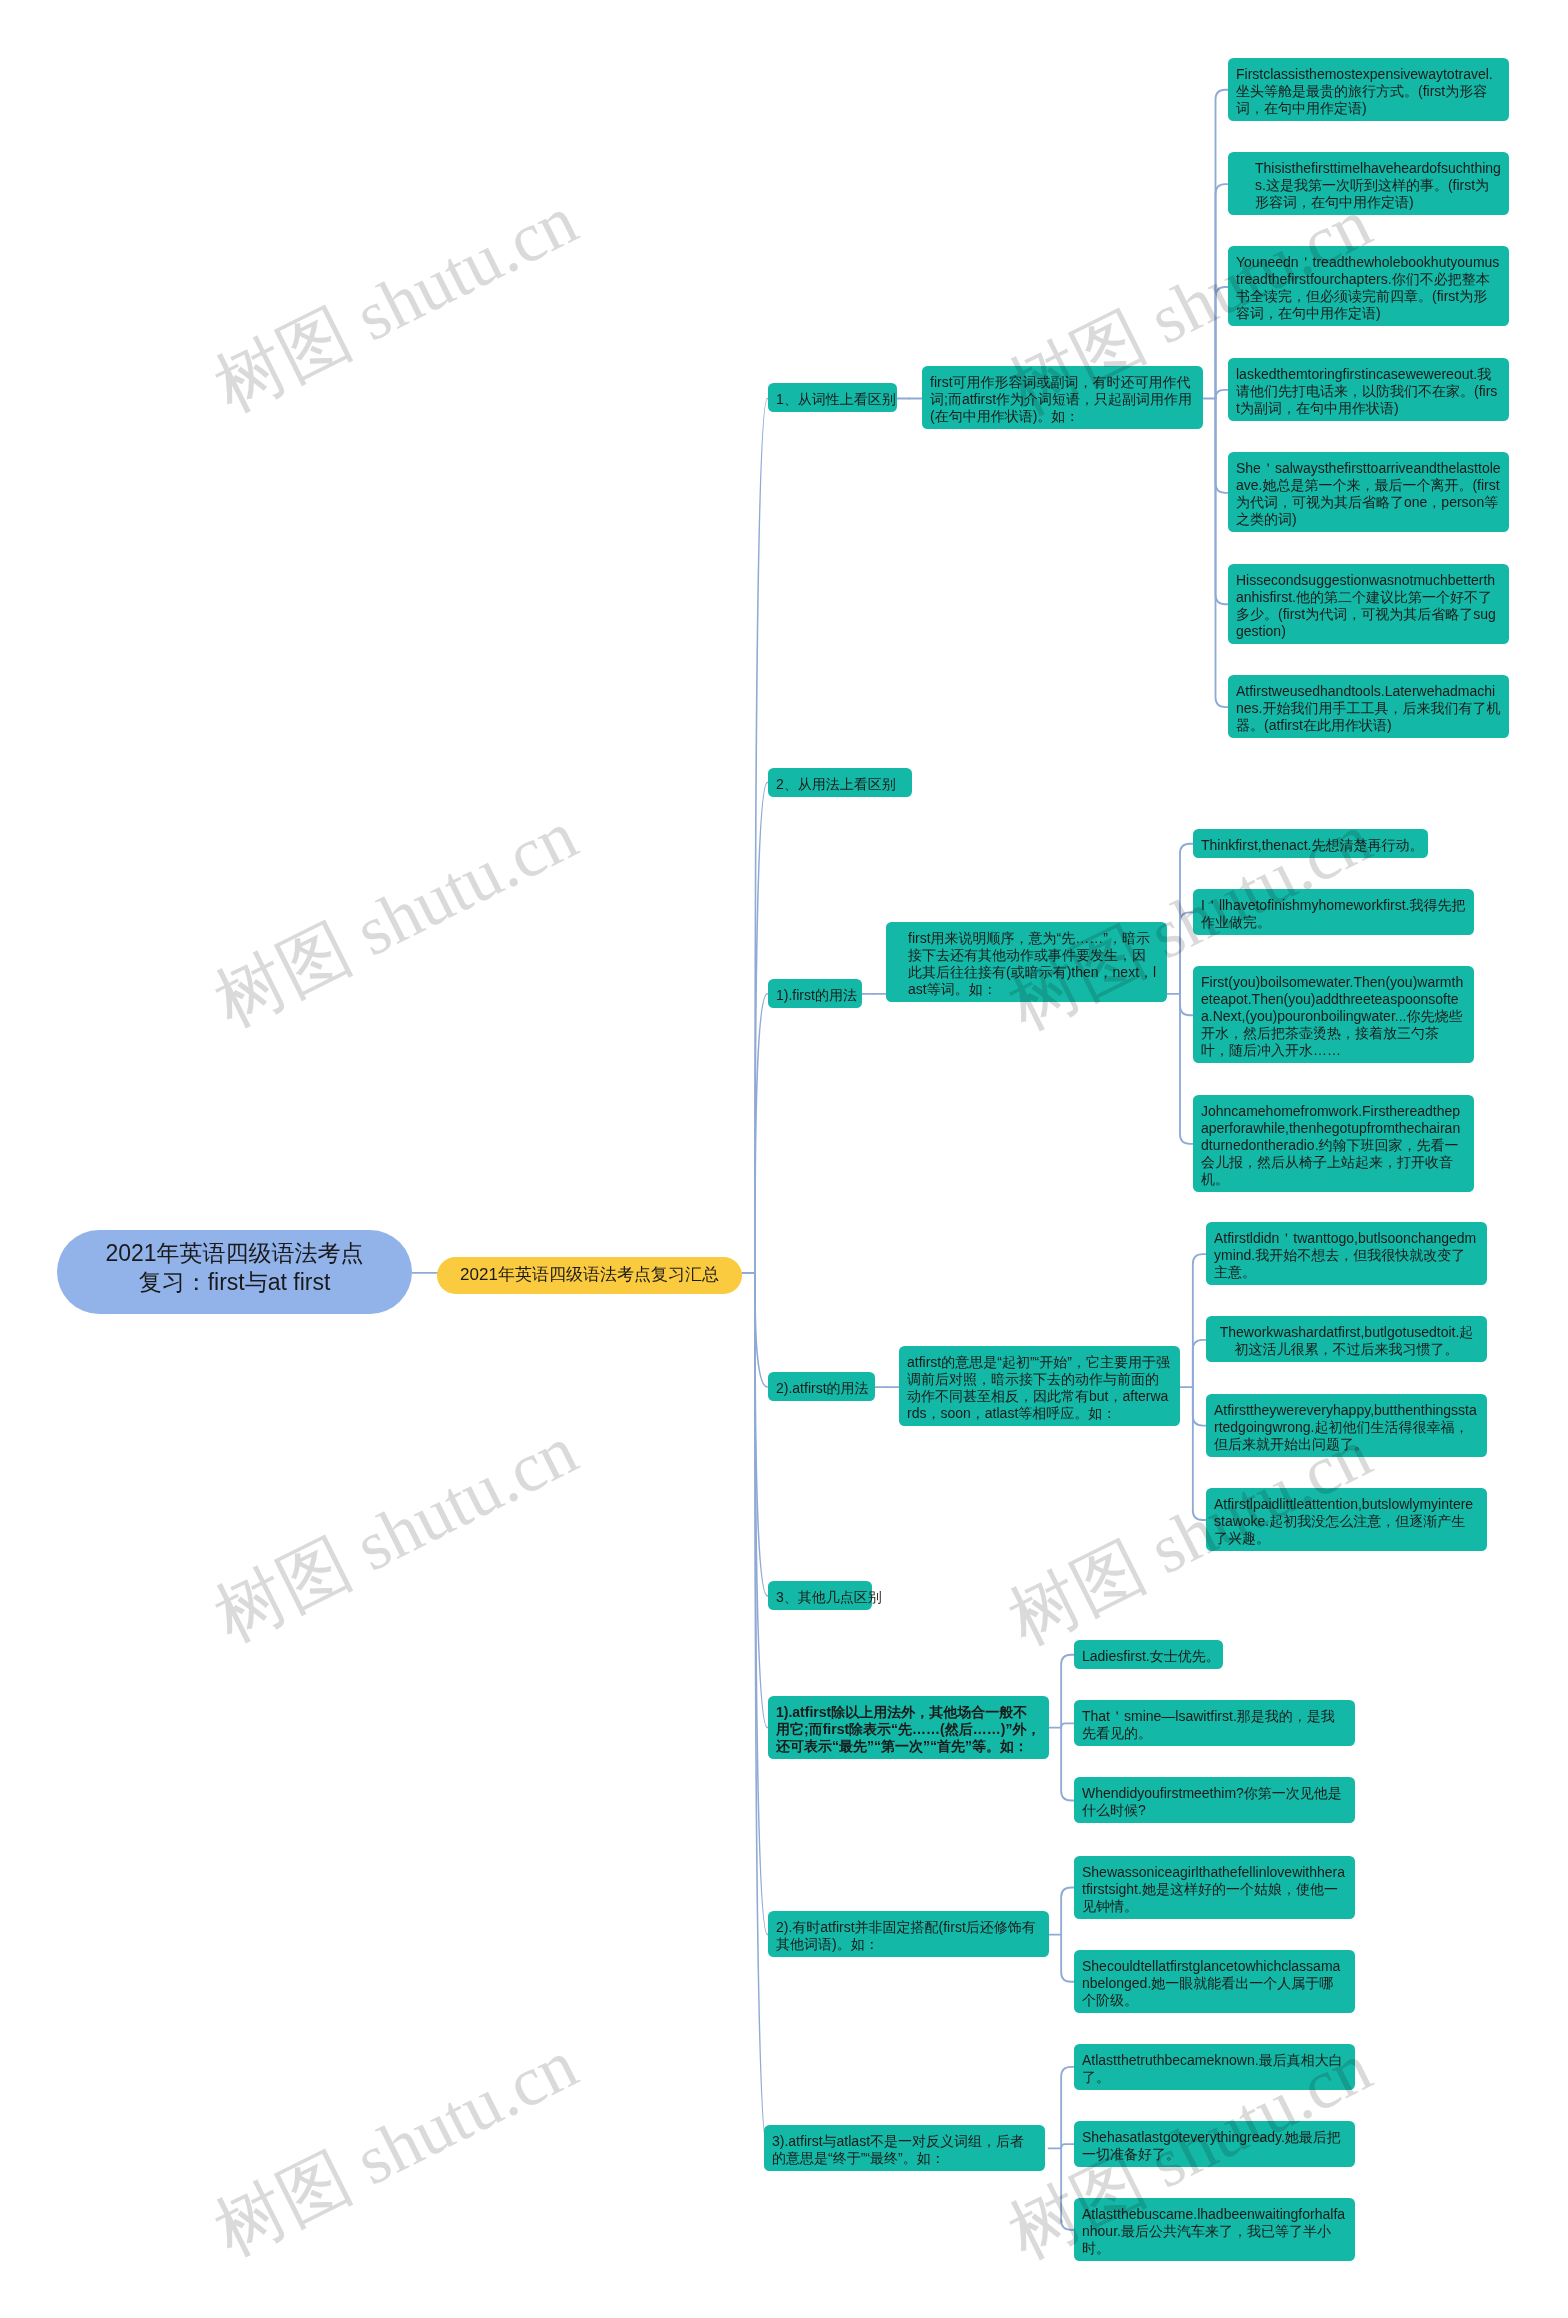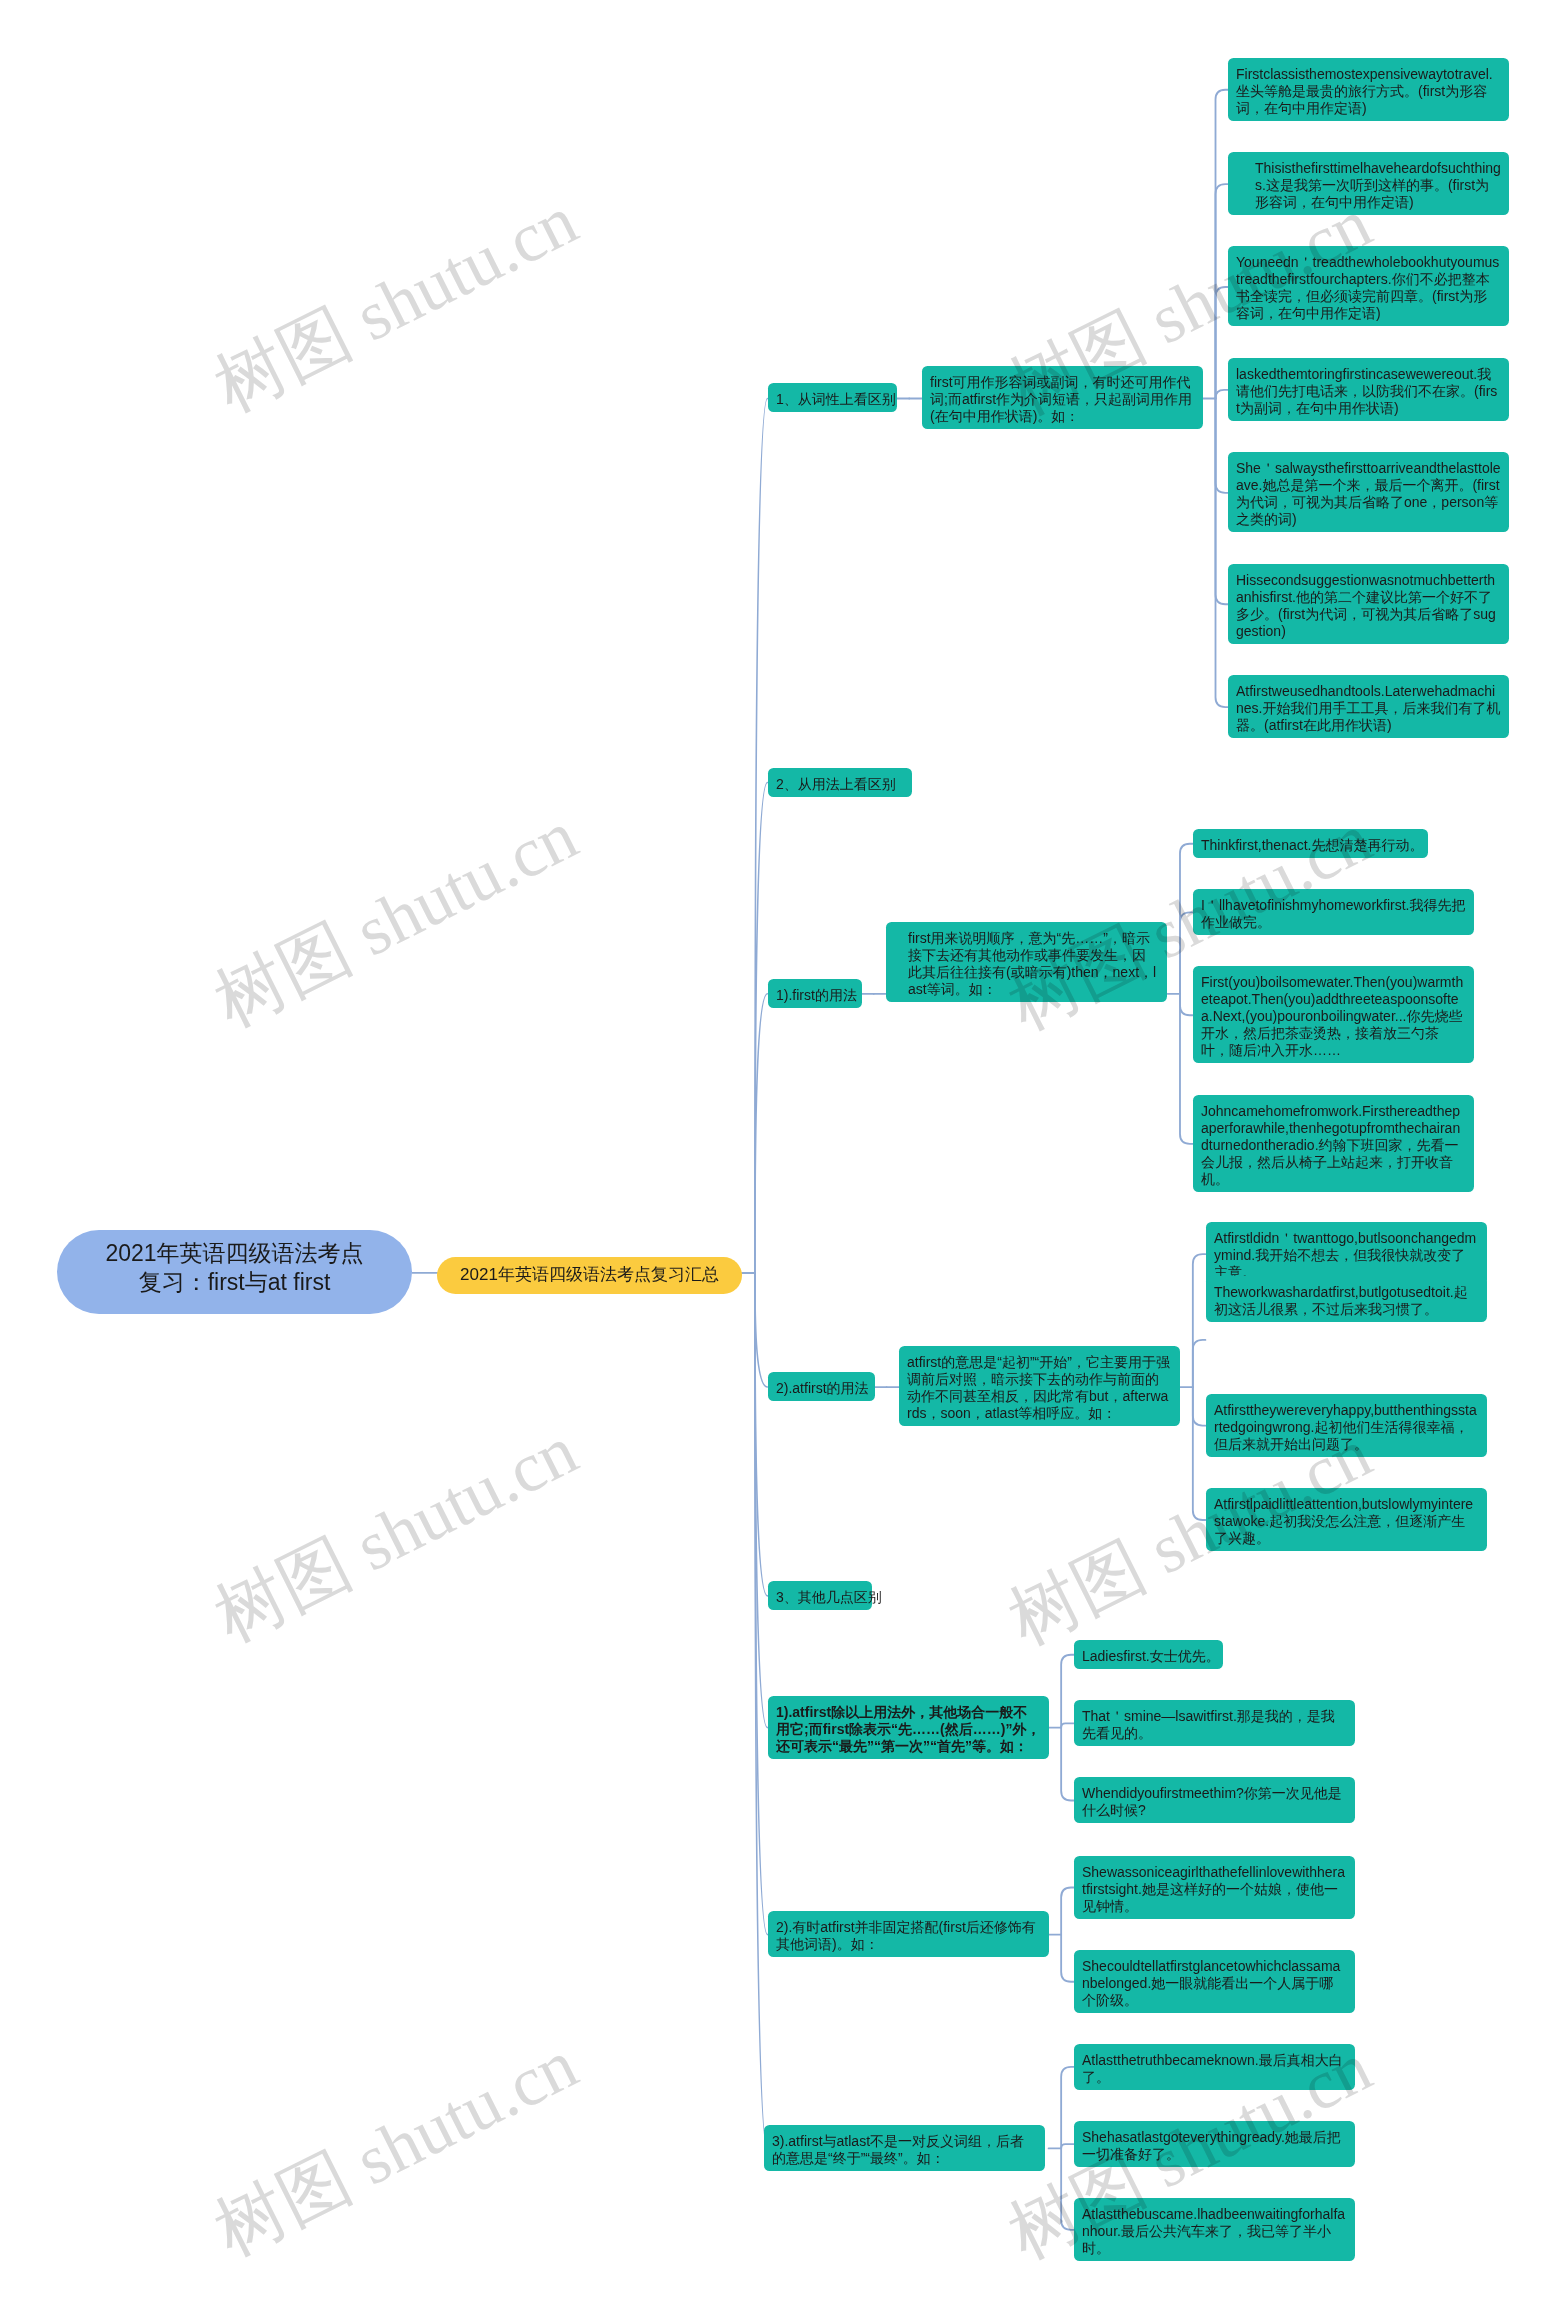--- a/index.html
+++ b/index.html
@@ -93,21 +93,21 @@
   <div class="node topic" style="left:768px;top:768px;width:144px;white-space:nowrap;">2、从用法上看区别</div>
   <div class="node topic" style="left:768px;top:979px;width:94px;white-space:nowrap;">1).first的用法</div>
   <div class="node topic" style="left:886px;top:922px;padding-left:22px;">first用来说明顺序，意为“先……”，暗示接下去还有其他动作或事件要发生，因此其后往往接有(或暗示有)then，next，last等词。如：</div>
   <div class="node topic" style="left:1193px;top:829px;width:235px;white-space:nowrap;text-align:right;">Thinkfirst,thenact.先想清楚再行动。</div>
   <div class="node topic" style="left:1193px;top:889px;">I＇llhavetofinishmyhomeworkfirst.我得先把作业做完。</div>
   <div class="node topic" style="left:1193px;top:966px;">First(you)boilsomewater.Then(you)warmtheteapot.Then(you)addthreeteaspoonsoftea.Next,(you)pouronboilingwater...你先烧些开水，然后把茶壶烫热，接着放三勺茶叶，随后冲入开水……</div>
   <div class="node topic" style="left:1193px;top:1095px;">Johncamehomefromwork.Firsthereadthepaperforawhile,thenhegotupfromthechairandturnedontheradio.约翰下班回家，先看一会儿报，然后从椅子上站起来，打开收音机。</div>
   <div class="node topic" style="left:768px;top:1372px;width:107px;white-space:nowrap;">2).atfirst的用法</div>
   <div class="node topic" style="left:899px;top:1346px;">atfirst的意思是“起初”“开始”，它主要用于强调前后对照，暗示接下去的动作与前面的动作不同甚至相反，因此常有but，afterwards，soon，atlast等相呼应。如：</div>
   <div class="node topic" style="left:1206px;top:1222px;">Atfirstldidn＇twanttogo,butlsoonchangedmymind.我开始不想去，但我很快就改变了主意。</div>
-  <div class="node topic" style="left:1206px;top:1276px;">Theworkwashardatfirst,butlgotusedtoit.起初这活儿很累，不过后来我习惯了。</div>
+  <div class="node topic" style="left:1206px;top:1316px;text-align:center;">Theworkwashardatfirst,butlgotusedtoit.起初这活儿很累，不过后来我习惯了。</div>
   <div class="node topic" style="left:1206px;top:1394px;">Atfirsttheywereveryhappy,butthenthingsstartedgoingwrong.起初他们生活得很幸福，但后来就开始出问题了。</div>
   <div class="node topic" style="left:1206px;top:1488px;">Atfirstlpaidlittleattention,butslowlymyinterestawoke.起初我没怎么注意，但逐渐产生了兴趣。</div>
   <div class="node topic" style="left:768px;top:1581px;width:104px;white-space:nowrap;">3、其他几点区别</div>
   <div class="node topic" style="left:768px;top:1696px;font-weight:bold;">1).atfirst除以上用法外，其他场合一般不用它;而first除表示“先……(然后……)”外，还可表示“最先”“第一次”“首先”等。如：</div>
   <div class="node topic" style="left:1074px;top:1640px;width:149px;white-space:nowrap;">Ladiesfirst.女士优先。</div>
   <div class="node topic" style="left:1074px;top:1700px;">That＇smine—lsawitfirst.那是我的，是我先看见的。</div>
   <div class="node topic" style="left:1074px;top:1777px;">Whendidyoufirstmeethim?你第一次见他是什么时候?</div>
   <div class="node topic" style="left:768px;top:1911px;">2).有时atfirst并非固定搭配(first后还修饰有其他词语)。如：</div>
   <div class="node topic" style="left:1074px;top:1856px;">Shewassoniceagirlthathefellinlovewithheratfirstsight.她是这样好的一个姑娘，使他一见钟情。</div>
   <div class="node topic" style="left:1074px;top:1950px;">Shecouldtellatfirstglancetowhichclassamanbelonged.她一眼就能看出一个人属于哪个阶级。</div>

